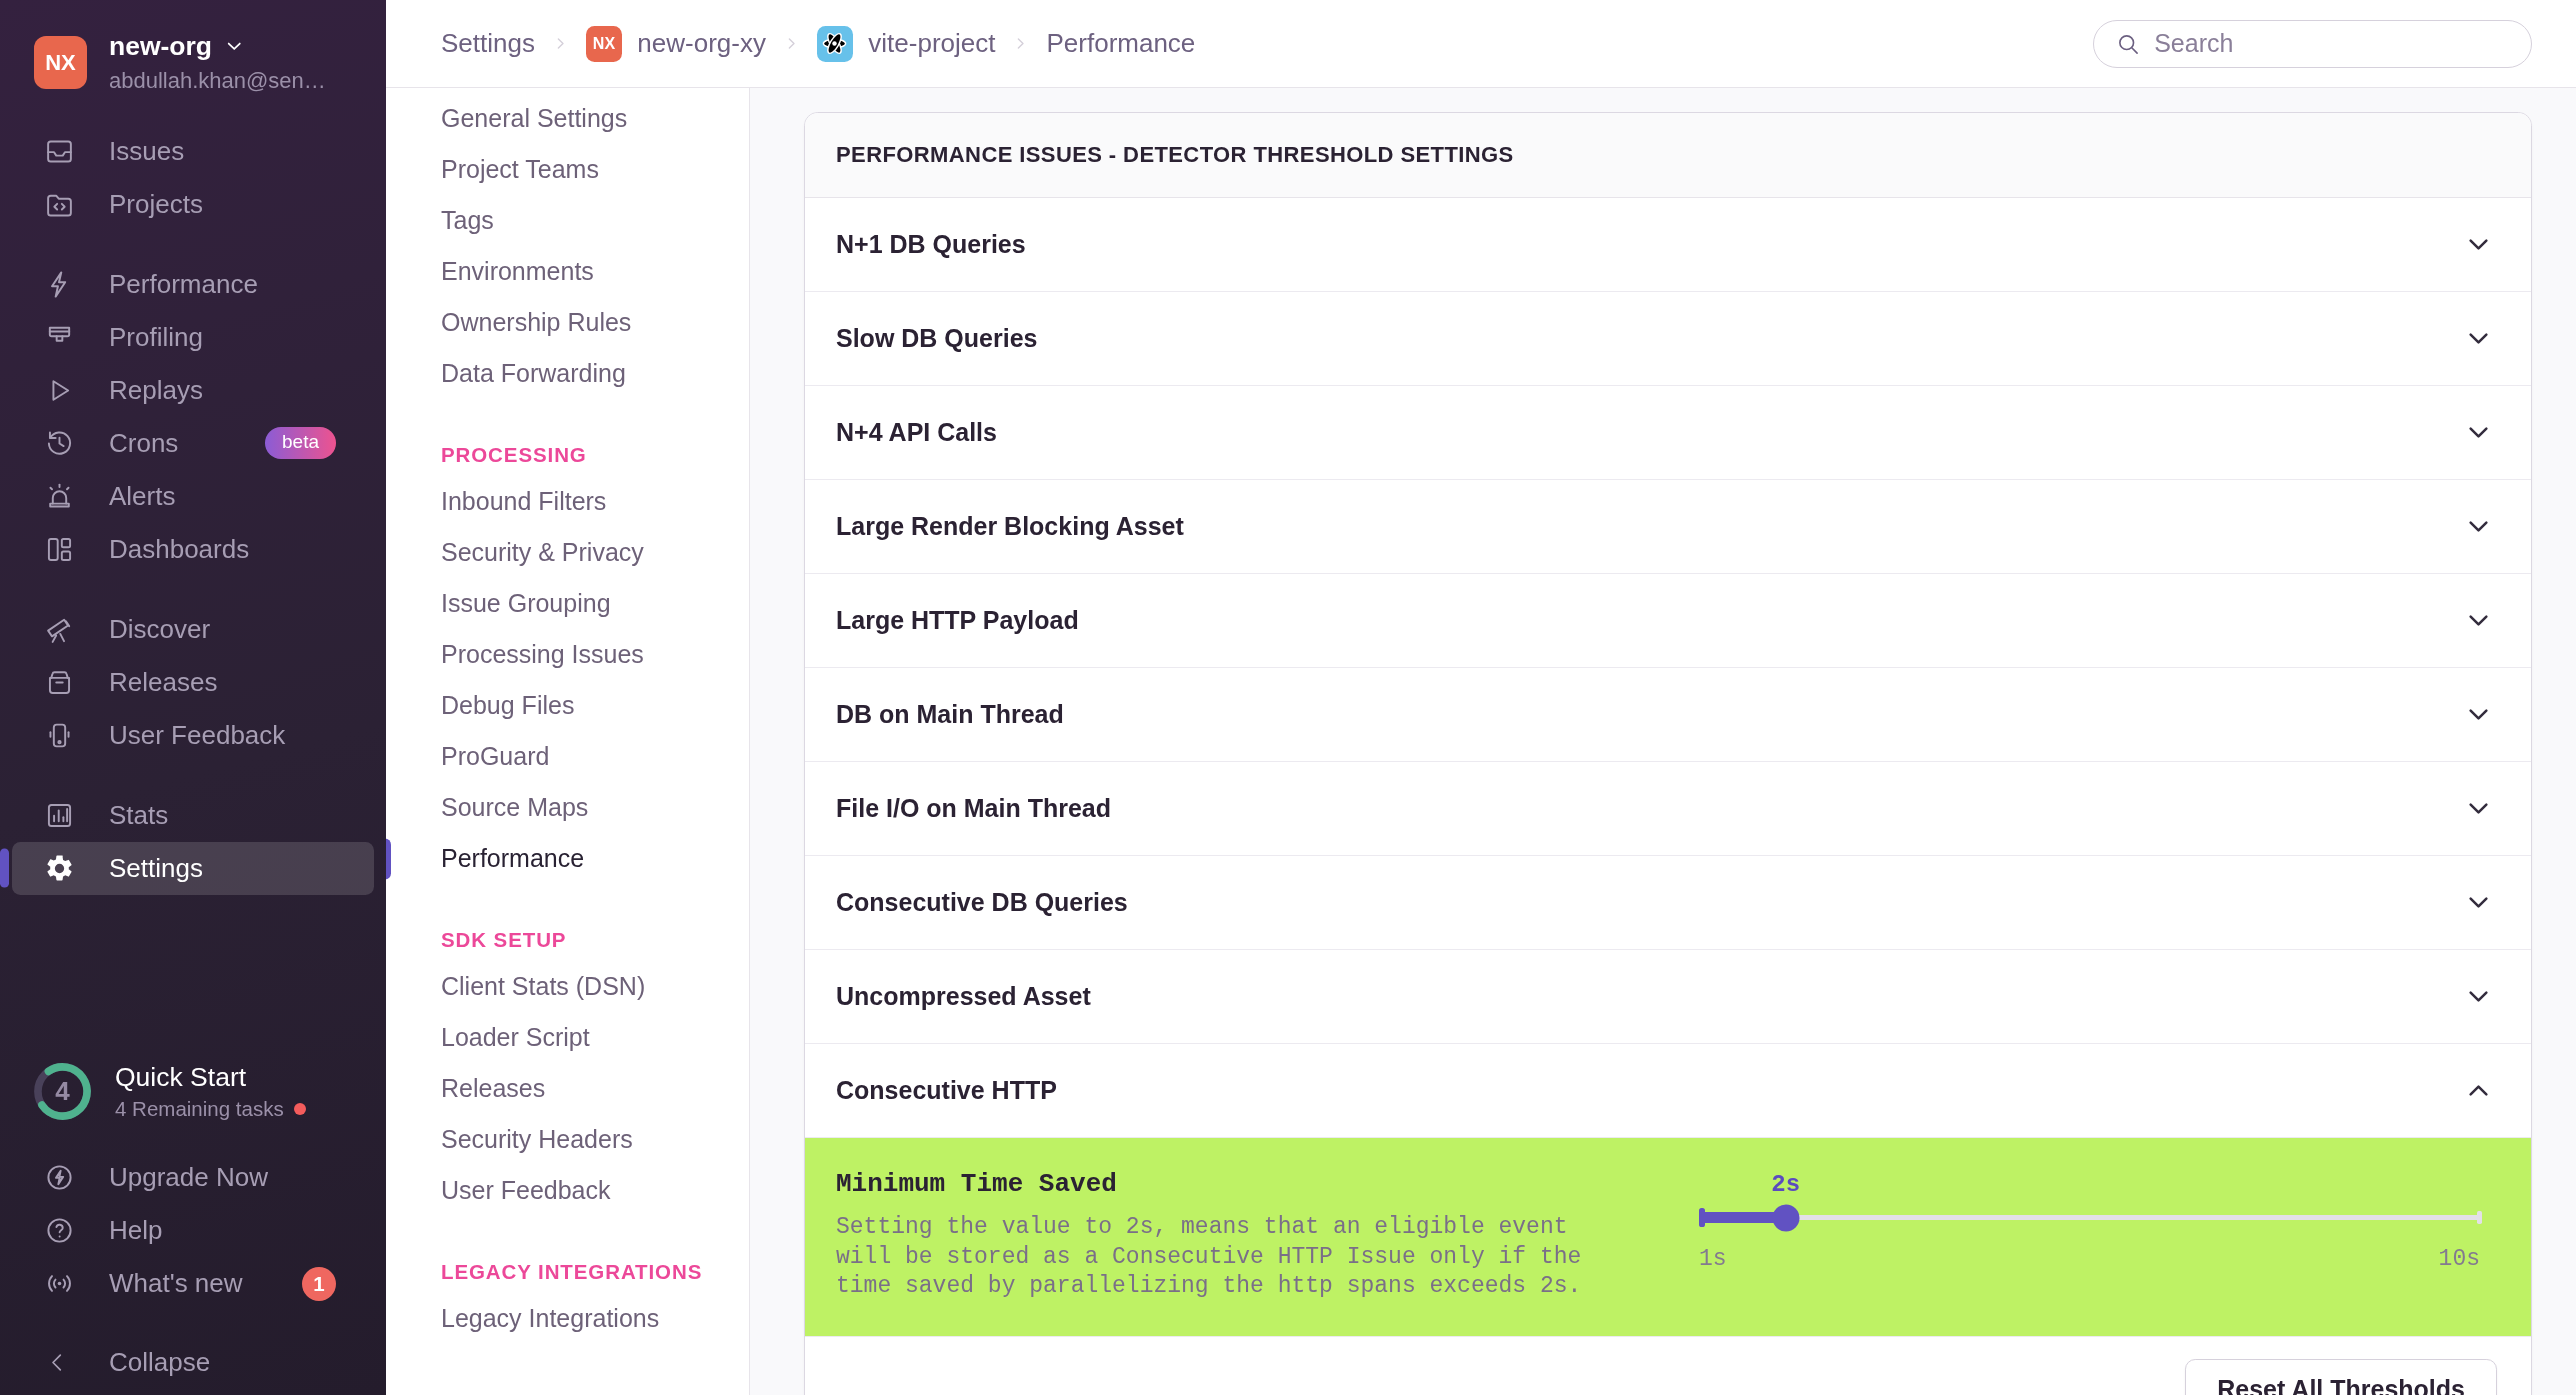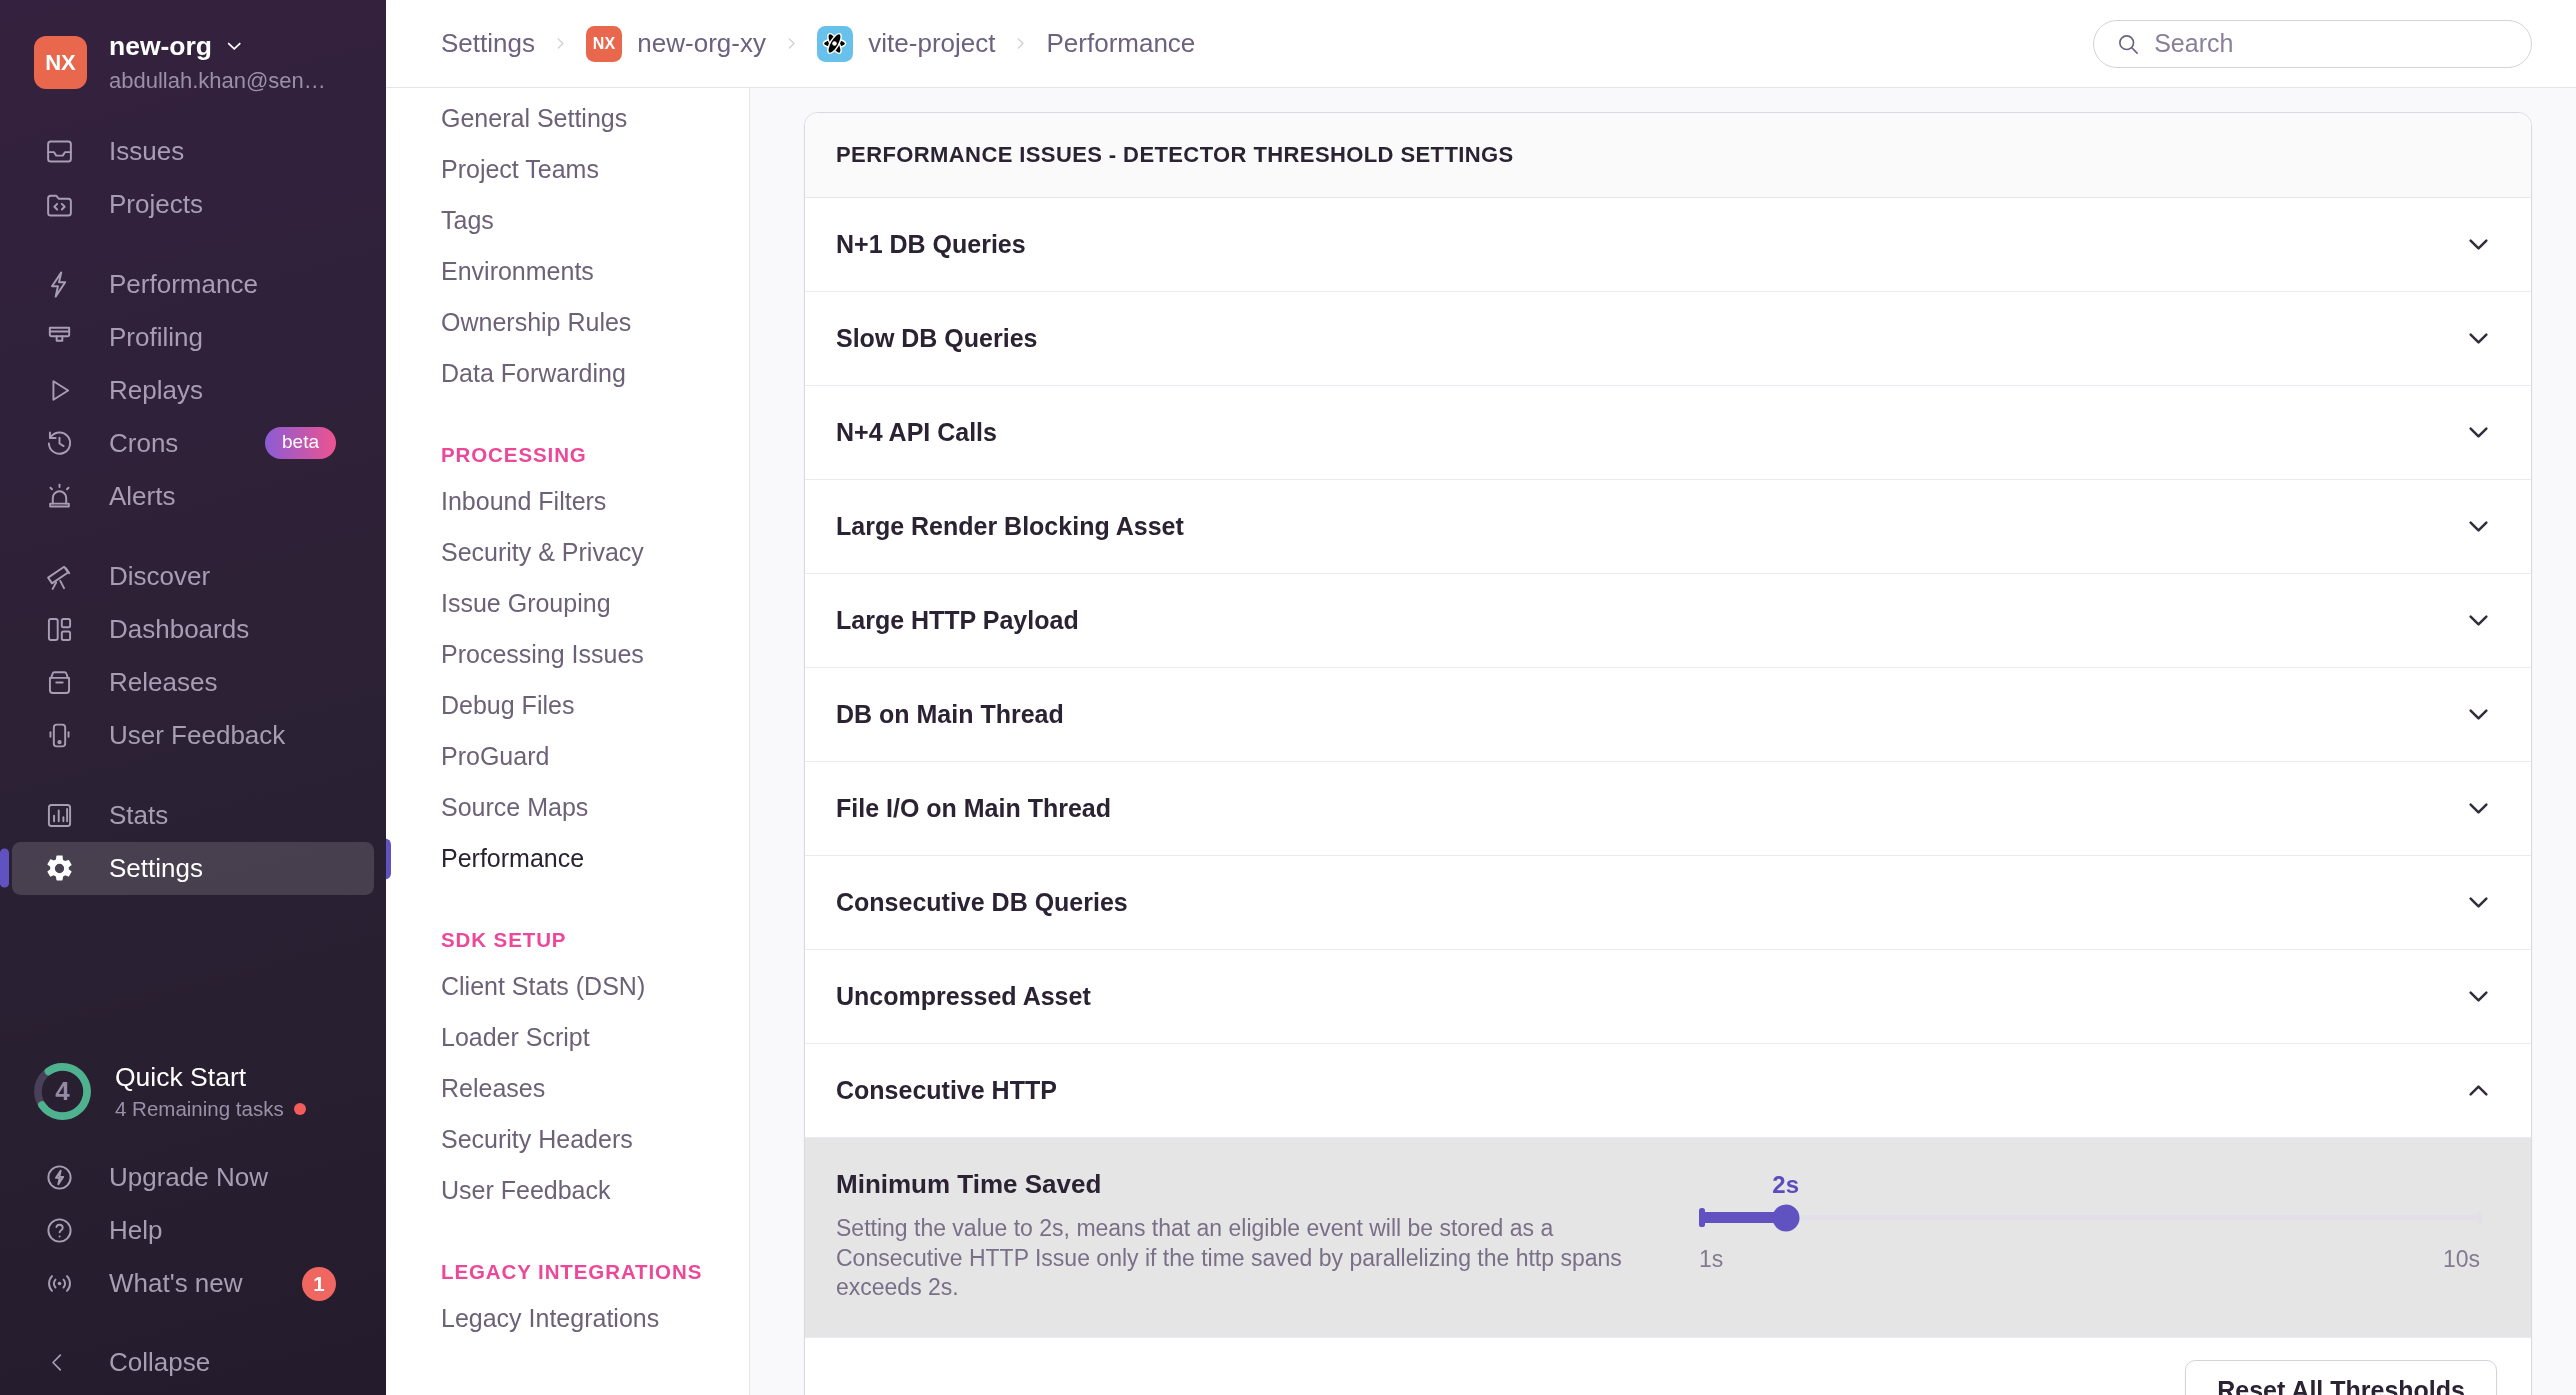--- a/index.html
+++ b/index.html
@@ -80,21 +80,21 @@
     box-shadow:0 2.6px 3.4px rgba(43,34,51,.03);}
   .panel-header{height:85px;display:flex;align-items:center;background:#fafafb;
     border-bottom:1.7px solid #e7e4ea;padding:0 31px;font-size:22px;font-weight:700;
     letter-spacing:0.4px;color:#2b2233;}
   .detector-row{height:94px;display:flex;align-items:center;justify-content:space-between;
     padding:0 38px 0 31px;border-bottom:1.7px solid #eceaf0;background:#fff;cursor:pointer;}
   .row-label{font-size:25px;font-weight:700;color:#2b2233;}
   .chev{width:29px;height:29px;stroke:#332c3d;stroke-width:2.1;fill:none;stroke-linecap:round;stroke-linejoin:round;flex:none;}
   .detector-row.expanded .chev{transform:rotate(180deg);}
 
-  .expanded-body{display:flex;padding:31px 51px 34px 31px;border-bottom:1.7px solid #eceaf0;background:#e5e5e5;}
+  .expanded-body{display:flex;padding:31px 51px 34px 31px;border-bottom:1.7px solid #eceaf0;background:#bef264;font-family:Liberation Mono, monospace;}
   .field-info{flex:0 0 837px;}
   .field-label{font-size:26px;font-weight:700;margin-bottom:13.7px;color:#2b2233;}
   .field-help{font-size:23px;line-height:1.3;color:#7a6f88;padding-right:43px;}
   .slider-wrap{flex:1;padding-left:26px;}
   .slider{position:relative;margin-top:46px;}
   .slider-track{position:relative;height:5.1px;border-radius:2.6px;background:#e3e0e7;cursor:pointer;}
   .slider-track::after{content:'';position:absolute;right:-1.7px;top:-4.3px;width:4.3px;height:13.7px;
     border-radius:1.7px;background:#e3e0e7;}
   .slider-fill{position:absolute;left:0;top:-2.6px;height:10.2px;border-radius:5.1px;background:var(--accent);}
   .slider-fill::before{content:'';position:absolute;left:0;top:-4.3px;width:6px;height:19px;
@@ -291,35 +291,35 @@
 
       <div class="nav-item">
 
         <svg class="ic ico" viewBox="0 0 36 36" width="31" height="31">
           <use href="#alerts-icon"></use>
         </svg>
         <span>Alerts</span>
 
       </div>
 
+      <div class="nav-item">
+
+        <svg class="ic ico" viewBox="0 0 36 36" width="31" height="31">
+          <use href="#dashboards-icon"></use>
+        </svg>
+        <span>Dashboards</span>
+
+      </div>
+
       <div class="nav-item gap">
 
         <svg class="ic ico" viewBox="0 0 36 36" width="31" height="31">
           <use href="#discover-icon"></use>
         </svg>
         <span>Discover</span>
-
-      </div>
-
-      <div class="nav-item">
-
-        <svg class="ic ico" viewBox="0 0 36 36" width="31" height="31">
-          <use href="#dashboards-icon"></use>
-        </svg>
-        <span>Dashboards</span>
 
       </div>
 
       <div class="nav-item">
 
         <svg class="ic ico" viewBox="0 0 36 36" width="31" height="31">
           <use href="#releases-icon"></use>
         </svg>
         <span>Releases</span>
 

